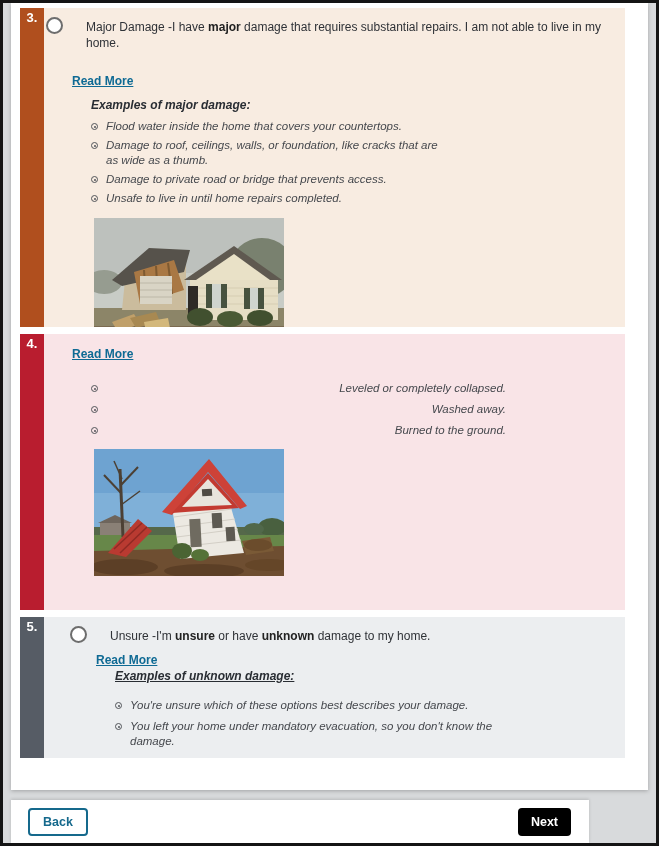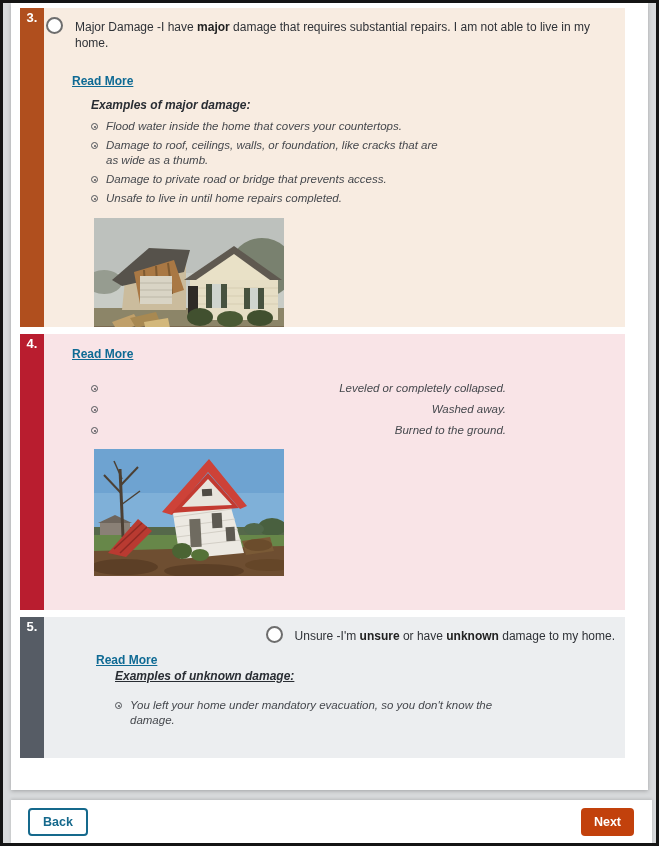--- a/index.html
+++ b/index.html
@@ -20,21 +20,21 @@
     width:24px;flex:none;color:#fff;font-weight:bold;font-size:13px;
     text-align:center;padding-top:2px;box-sizing:border-box;
   }
   .o3 .bar{background:#b04f1e;}
   .o4 .bar{background:#b91d2f;}
   .o5 .bar{background:#565c65;}
   .obody{flex:1;padding:6px 10px 0 2px;box-sizing:border-box;overflow:hidden;}
   .o3 .obody{background:#f8ece1;}
   .o4 .obody{background:#f9e4e7;}
   .o5 .obody{background:#eceef0;padding-left:26px;}
-  .label-row{display:flex;gap:12px;padding-top:3px;justify-content:flex-end;}
+  .label-row{display:flex;gap:23px;padding-top:3px;}
   .radio{
     width:17px;height:17px;border:2px solid #6d6d6d;border-radius:50%;
     background:#fff;flex:none;box-sizing:border-box;cursor:pointer;
   }
   .olabel{font-size:12px;color:#2f3237;line-height:1.35;padding-top:2px;max-width:540px;}
   .olabel b{color:#222;}
   .read-more{
     display:inline-block;margin:23px 0 0 26px;font-size:12px;font-weight:bold;
     color:#0f6a94;text-decoration:underline;cursor:pointer;
   }
@@ -60,30 +60,30 @@
     content:"";position:absolute;left:-15px;top:4px;width:7px;height:7px;
     box-sizing:border-box;border:1px solid #52555a;border-radius:50%;
   }
   ul.bullets li::after{
     content:"";position:absolute;left:-12.5px;top:6.5px;width:2px;height:2px;
     background:#52555a;border-radius:50%;
   }
   .photo{display:block;margin:12px 0 0 48px;}
   .o4 .photo{margin-top:11px;}
   .footer-card{
-    position:absolute;left:8px;width:641px;bottom:0;height:43px;background:#fff;
+    position:absolute;left:8px;width:578px;bottom:0;height:43px;background:#fff;
     box-shadow:0 -1px 3px rgba(0,0,0,.15);
   }
   .btn-back{
     position:absolute;left:17px;top:8px;background:#fff;color:#15698c;
     border:2px solid #15698c;border-radius:4px;font-weight:bold;font-size:12.5px;
     padding:5px 13px;font-family:"Liberation Sans",sans-serif;cursor:pointer;
   }
   .btn-next{
-    position:absolute;right:18px;top:8px;background:#c2410c;color:#fff;
+    position:absolute;right:18px;top:8px;background:#000000;color:#fff;
     border:none;border-radius:4px;font-weight:bold;font-size:12.5px;
     padding:7px 13px;font-family:"Liberation Sans",sans-serif;cursor:pointer;
   }
 </style>
 </head>
 <body>
 
 <div class="frame">
   <div class="main-card">
 
@@ -198,20 +198,21 @@
     <div class="opt o5">
       <div class="bar">5.</div>
       <div class="obody">
         <div class="label-row">
           <div class="radio"></div>
           <div class="olabel"><span>Unsure -I'm </span><b>unsure</b><span> or have </span><b>unknown</b><span> damage to my home.</span></div>
         </div>
         <a class="read-more">Read More</a>
         <div class="examples">Examples of unknown damage:</div>
         <ul class="bullets">
+          <li>You're unsure which of these options best describes your damage.</li>
           <li>You left your home under mandatory evacuation, so you don't know the damage.</li>
         </ul>
       </div>
     </div>
 
   </div>
 
   <div class="footer-card">
     <button class="btn-back">Back</button>
     <button class="btn-next">Next</button>

